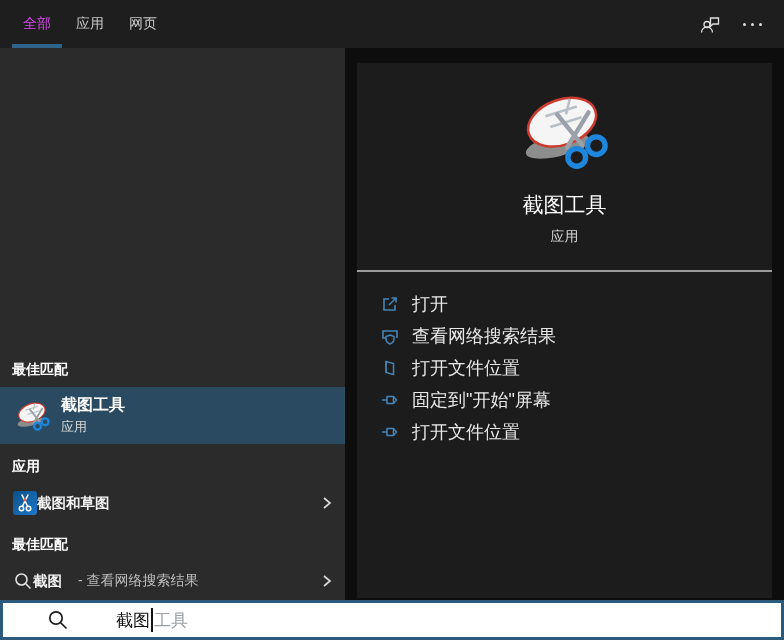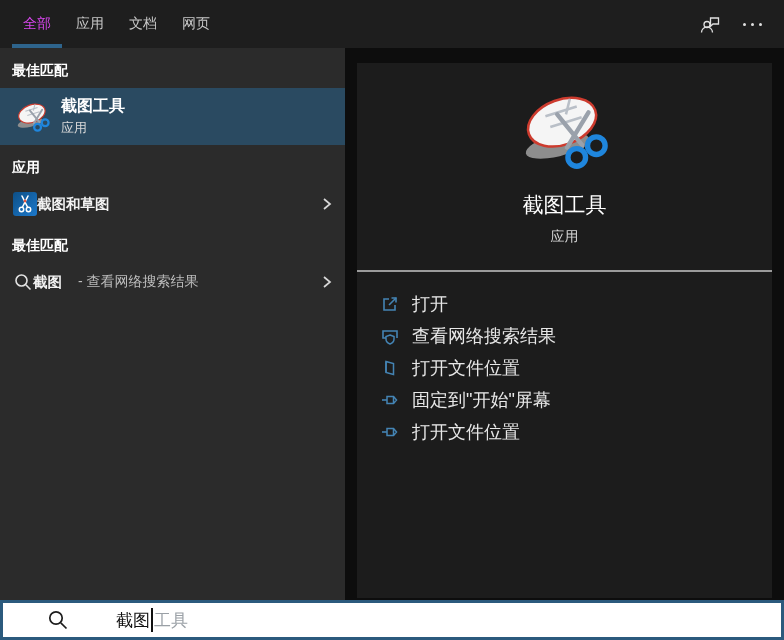--- a/index.html
+++ b/index.html
@@ -37,21 +37,21 @@
   .iconbtn { display:flex; align-items:center; justify-content:center; }
   .dots { display:flex; gap:5px; }
   .dots i { width:3px; height:3px; border-radius:50%; background:#e0e0e0; display:block; }
 
   
   .main { flex:1 1 auto; display:flex; min-height:0; background:#0d0d0d; }
 
   
   .left {
     width:345px; flex:0 0 345px; background:#2b2b2b;
-    display:flex; flex-direction:column;
+    display:flex; flex-direction:column;justify-content:flex-end;
   }
   .sec-header {
     font-size:14px; font-weight:bold; color:#ffffff;
     padding:14px 0 8px 12px;
   }
   .bestmatch {
     height:57px; background:#2a4a61; display:flex; align-items:center;
     padding-left:14px; cursor:default;
   }
   .bestmatch .texts { margin-left:9px; }
@@ -95,23 +95,20 @@
 </head>
 <body>
 
 <header class="tabbar">
   <nav class="tabs">
     <div class="tab active">
       <span>全部</span>
     </div>
     <div class="tab">
       <span>应用</span>
-    </div>
-    <div class="tab">
-      <span>文档</span>
     </div>
     <div class="tab">
       <span>网页</span>
     </div>
   </nav>
   <div class="tabbar-right">
     <div class="iconbtn">
       <svg width="22" height="22" viewBox="0 0 22 22" fill="none" stroke="#e0e0e0" stroke-width="1.3">
         <circle cx="8" cy="11.5" r="3"></circle>
         <path d="M2.5 19.5 a5.5 5.5 0 0 1 11 0"></path>

